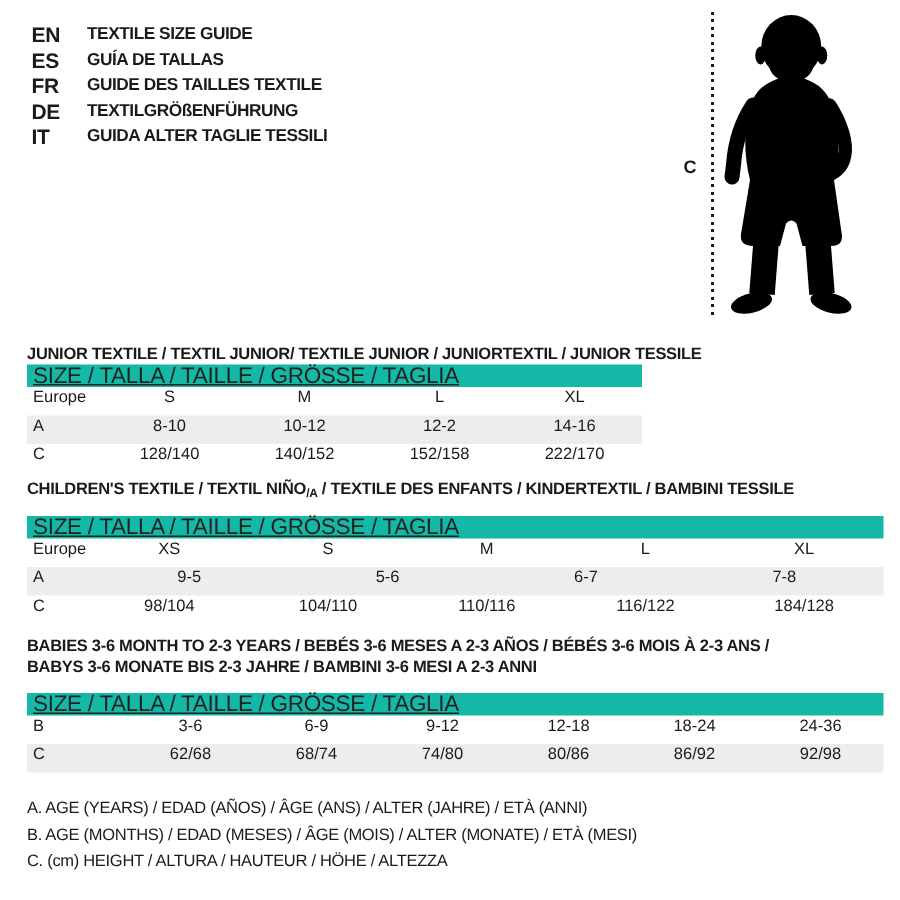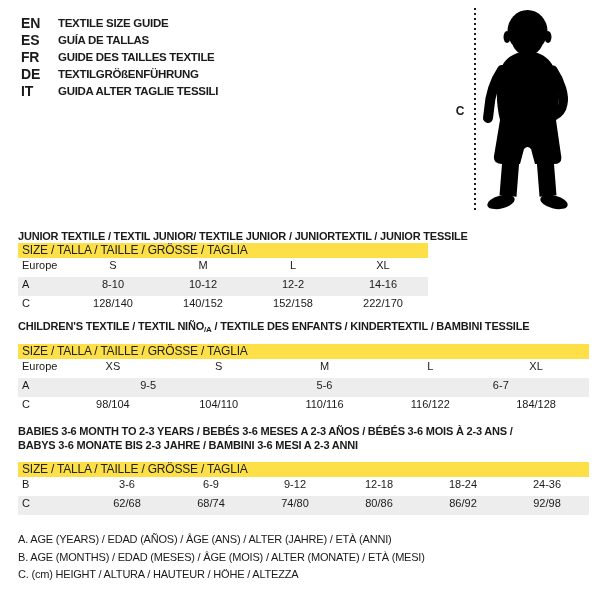--- a/index.html
+++ b/index.html
@@ -35,22 +35,22 @@
   .title-1 { top:217px;margin-top:13px; }
   .title-2 { top:320px; }
   .title-3 { top:425px; line-height:13.5px; }
 
   .tbl { position:absolute; left:18px; }
   .tbl-1 { top:243px; width:410px; }
   .tbl-2 { top:344px; width:571px; }
   .tbl-3 { top:462px; width:571px; }
 
   .tbl-bar {
-    height:15px; line-height:15px; background:#fde047; padding-left:4px;
-    font-size:12px; letter-spacing:-0.2px; color:#222;
+    height:15px; line-height:15px; background:#14b8a6; padding-left:4px;
+    font-size:15px; letter-spacing:-0.2px; color:#222;text-decoration:underline;
   }
   .tbl-row { display:flex; height:19px; line-height:15px; font-size:11px; }
   .tbl-row.shaded { background:#ededed; }
   .cell { white-space:nowrap; }
   .cell.label { padding-left:4px; }
   .tbl-1 .cell.label { width:50px; }
   .tbl-2 .cell.label { width:42px; }
   .tbl-3 .cell.label { width:67px; }
   .cell.val { flex:1; text-align:center; }
 
@@ -154,20 +154,21 @@
     <span class="cell val">S</span>
     <span class="cell val">M</span>
     <span class="cell val">L</span>
     <span class="cell val">XL</span>
   </div>
   <div class="tbl-row shaded">
     <span class="cell label">A</span>
     <span class="cell val">9-5</span>
     <span class="cell val">5-6</span>
     <span class="cell val">6-7</span>
+    <span class="cell val">7-8</span>
   </div>
   <div class="tbl-row">
     <span class="cell label">C</span>
     <span class="cell val">98/104</span>
     <span class="cell val">104/110</span>
     <span class="cell val">110/116</span>
     <span class="cell val">116/122</span>
     <span class="cell val">184/128</span>
   </div>
 </div>

